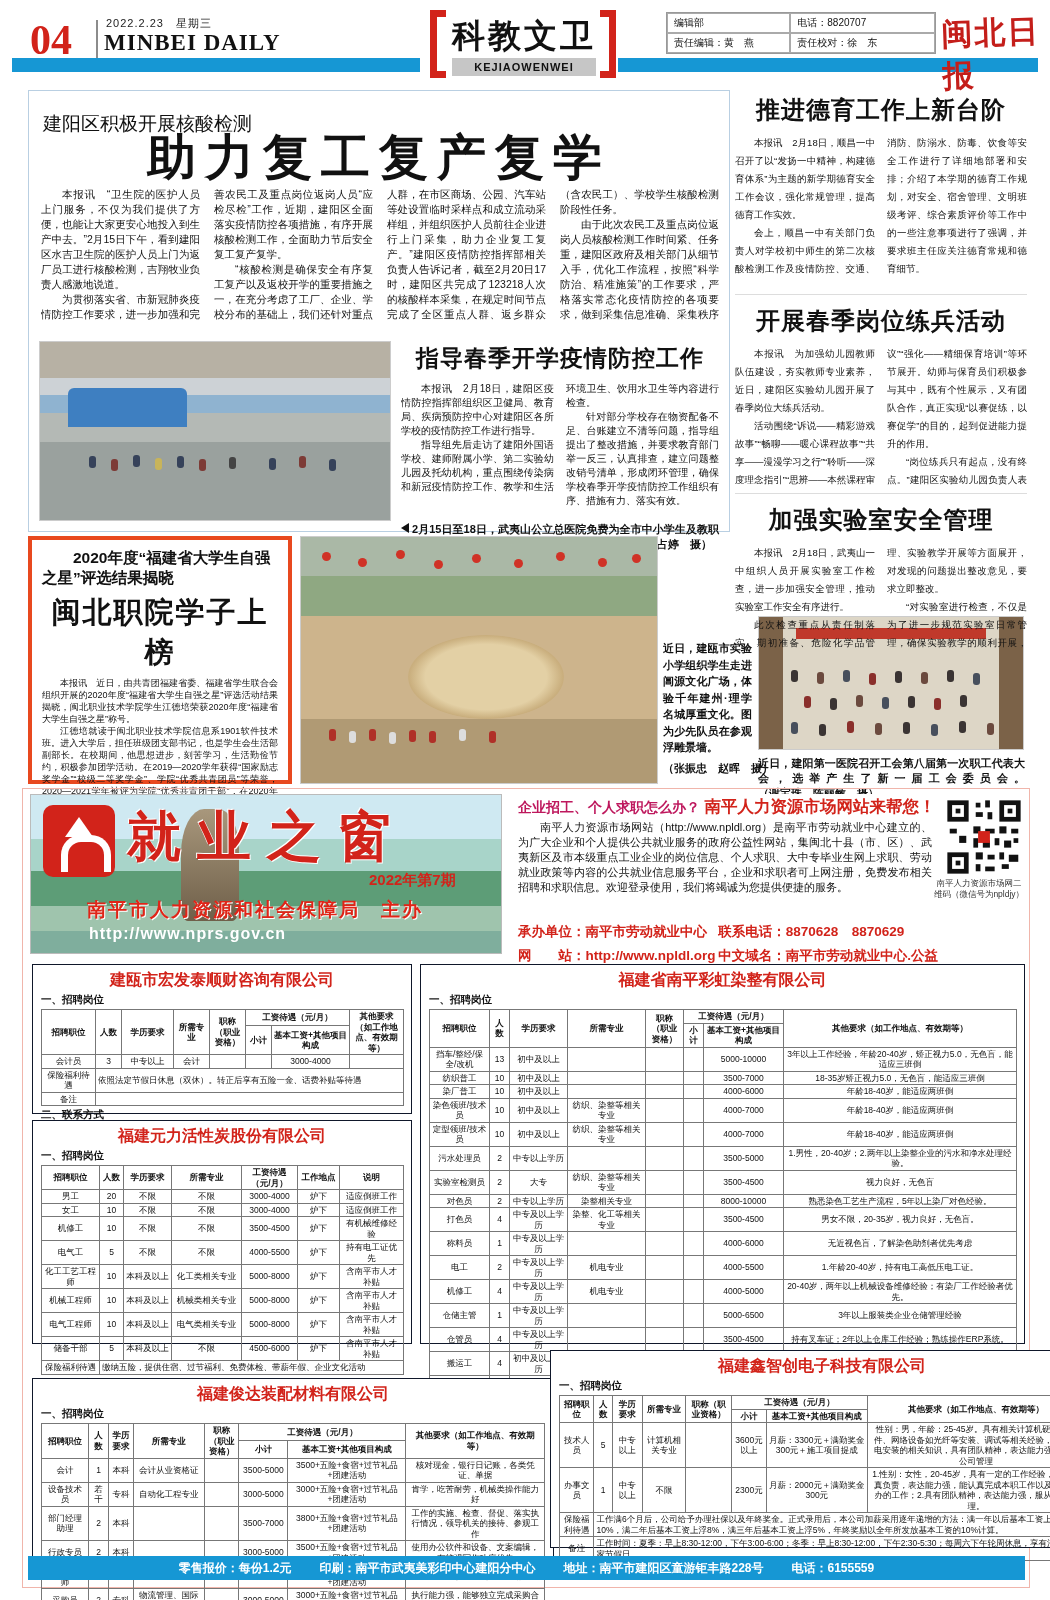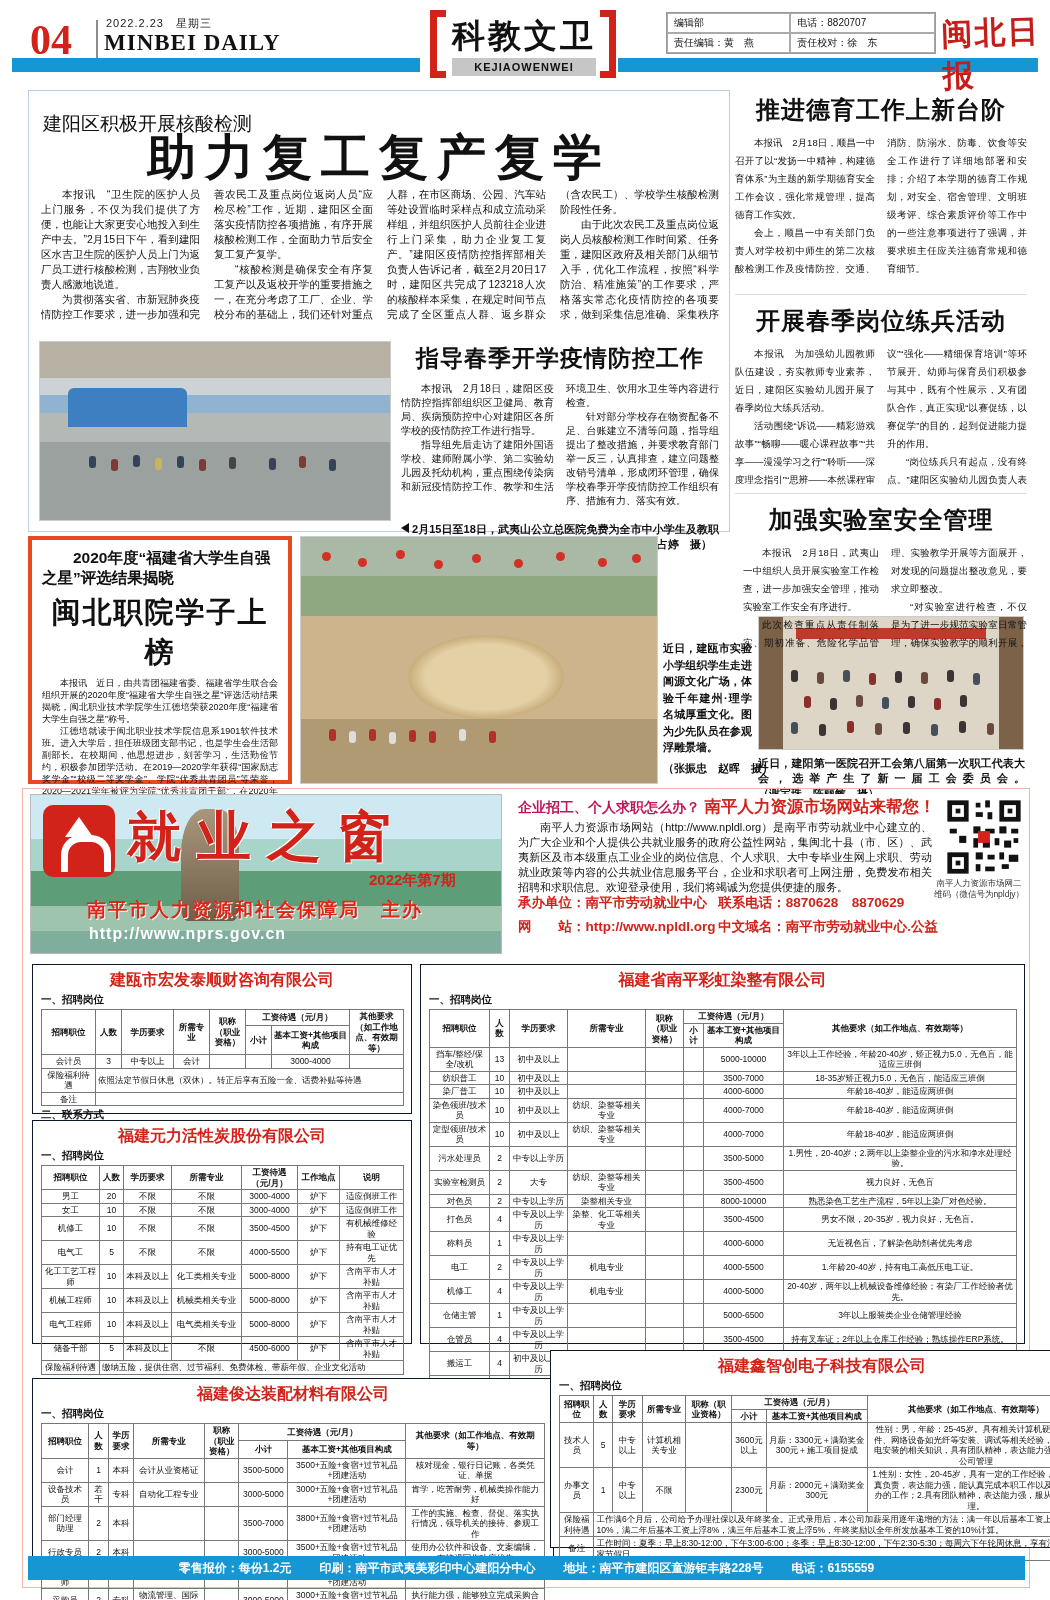--- a/index.html
+++ b/index.html
@@ -73,21 +73,21 @@
   .p3banner { position:absolute; left:14%; top:8%; width:72%; height:9%; background:#c0392b; }
   .p3dots { left:12%; top:40%; background:#3a3433;
     box-shadow:26px 2px 0 #6b4a3e,52px 0 0 #474f5c,78px 3px 0 #8a2f2b,104px 1px 0 #3a3433,130px 2px 0 #6b4a3e,156px 0 0 #3a3433,182px 3px 0 #474f5c,13px 26px 0 #8a2f2b,39px 28px 0 #3a3433,65px 25px 0 #6b4a3e,91px 27px 0 #474f5c,117px 26px 0 #3a3433,143px 28px 0 #8a2f2b,169px 25px 0 #3a3433,0px 52px 0 #474f5c,28px 54px 0 #3a3433,56px 51px 0 #8a2f2b,84px 53px 0 #6b4a3e,112px 52px 0 #3a3433,140px 54px 0 #474f5c,168px 51px 0 #3a3433,196px 53px 0 #6b4a3e; }
   .cap-right { position:absolute; left:758px; top:756px; width:267px; }
 
   
   .rightcol { position:absolute; left:735px; top:94px; width:292px; height:700px; overflow:hidden; }
   .r-art { margin-bottom:10px; padding-bottom:4px; border-bottom:1px solid #ddd; }
   .r-title { text-align:center; font-size:24px; font-weight:900; letter-spacing:1px; margin-bottom:8px; }
   .r-body { column-count:2; column-gap:12px; font-size:9.5px; line-height:18px; text-align:justify; overflow:hidden; }
-  .r-body.h1 { height:156px; } .r-body.h2 { height:144px; } .r-body.h3 { height:118px;margin-left:8px; }
+  .r-body.h1 { height:156px; } .r-body.h2 { height:144px; } .r-body.h3 { height:118px; }
 
   
   .bottom-frame { position:absolute; left:22px; top:788px; width:1008px; height:800px; border:1px solid #f0b5ab; }
   .banner { position:absolute; left:30px; top:794px; width:995px; height:160px; }
   .banner-left { position:absolute; left:0; top:0; width:472px; height:160px; border:1px solid #bbb; overflow:hidden;
     background:linear-gradient(180deg,#cfe9f2 0 28%,#a8d4c9 28% 48%,#5d9d77 48% 70%,#9fc4ad 70% 86%,#7fae9d 86% 100%); }
   .rock { position:absolute; left:150px; top:14px; width:58px; height:112px; border-radius:40% 36% 12% 12%;
     background:linear-gradient(180deg,#a8977c,#6f5f49); }
   .jlogo { position:absolute; left:12px; top:10px; width:72px; height:72px; background:#d2231a; border-radius:10px; }
   .jlogo::before { content:""; position:absolute; left:22px; top:12px; width:0; height:0;
@@ -100,21 +100,21 @@
   .jorg { position:absolute; left:56px; top:102px; font-size:19px; font-weight:900; color:#e02417;
     text-shadow:1px 1px 0 #fff; letter-spacing:2px; }
   .jurl { position:absolute; left:58px; top:130px; font-size:16px; font-weight:800; color:#fff; letter-spacing:1px; }
   .banner-right { position:absolute; left:482px; top:0; width:513px; height:160px; background:#fff; }
   .bhead { position:absolute; left:6px; top:2px; width:420px; }
   .bhead .q { font-size:14px; font-weight:800; color:#be185d; }
   .bhead .a { font-size:16.5px; font-weight:900; color:#d2231a; }
   .bbody { position:absolute; left:6px; top:26px; width:414px; font-size:11px; line-height:15px; text-align:justify; text-indent:2em; }
   .qr { position:absolute; right:2px; top:4px; width:78px; height:78px; }
   .qrcap { position:absolute; right:0; top:84px; width:92px; font-size:8.5px; line-height:11px; text-align:center; color:#333; }
-  .brow { position:absolute; left:6px; top:100px; width:420px; display:grid; grid-template-columns:1fr 1fr; row-gap:6px; }
+  .brow { position:absolute; left:6px; top:129px; width:420px; display:grid; grid-template-columns:1fr 1fr; row-gap:6px; }
   .brow div { font-size:13.5px; font-weight:800; color:#d2231a; white-space:nowrap; }
 
   
   .jobtable { position:absolute; border:1px solid #0f172a; background:#fff; padding:4px 8px; }
   .t-hongfa  { left:32px;  top:964px;  width:380px; height:150px; }
   .t-caihong { left:420px; top:964px;  width:605px; height:380px; }
   .t-yuanli  { left:32px;  top:1120px; width:380px; height:224px; }
   .t-junda   { left:32px;  top:1378px; width:522px; height:198px; }
   .t-xin     { left:550px; top:1350px; width:544px; height:198px; }
   .jt-title { text-align:center; color:#d2231a; font-weight:900; font-size:16px; margin:1px 0 2px; }

